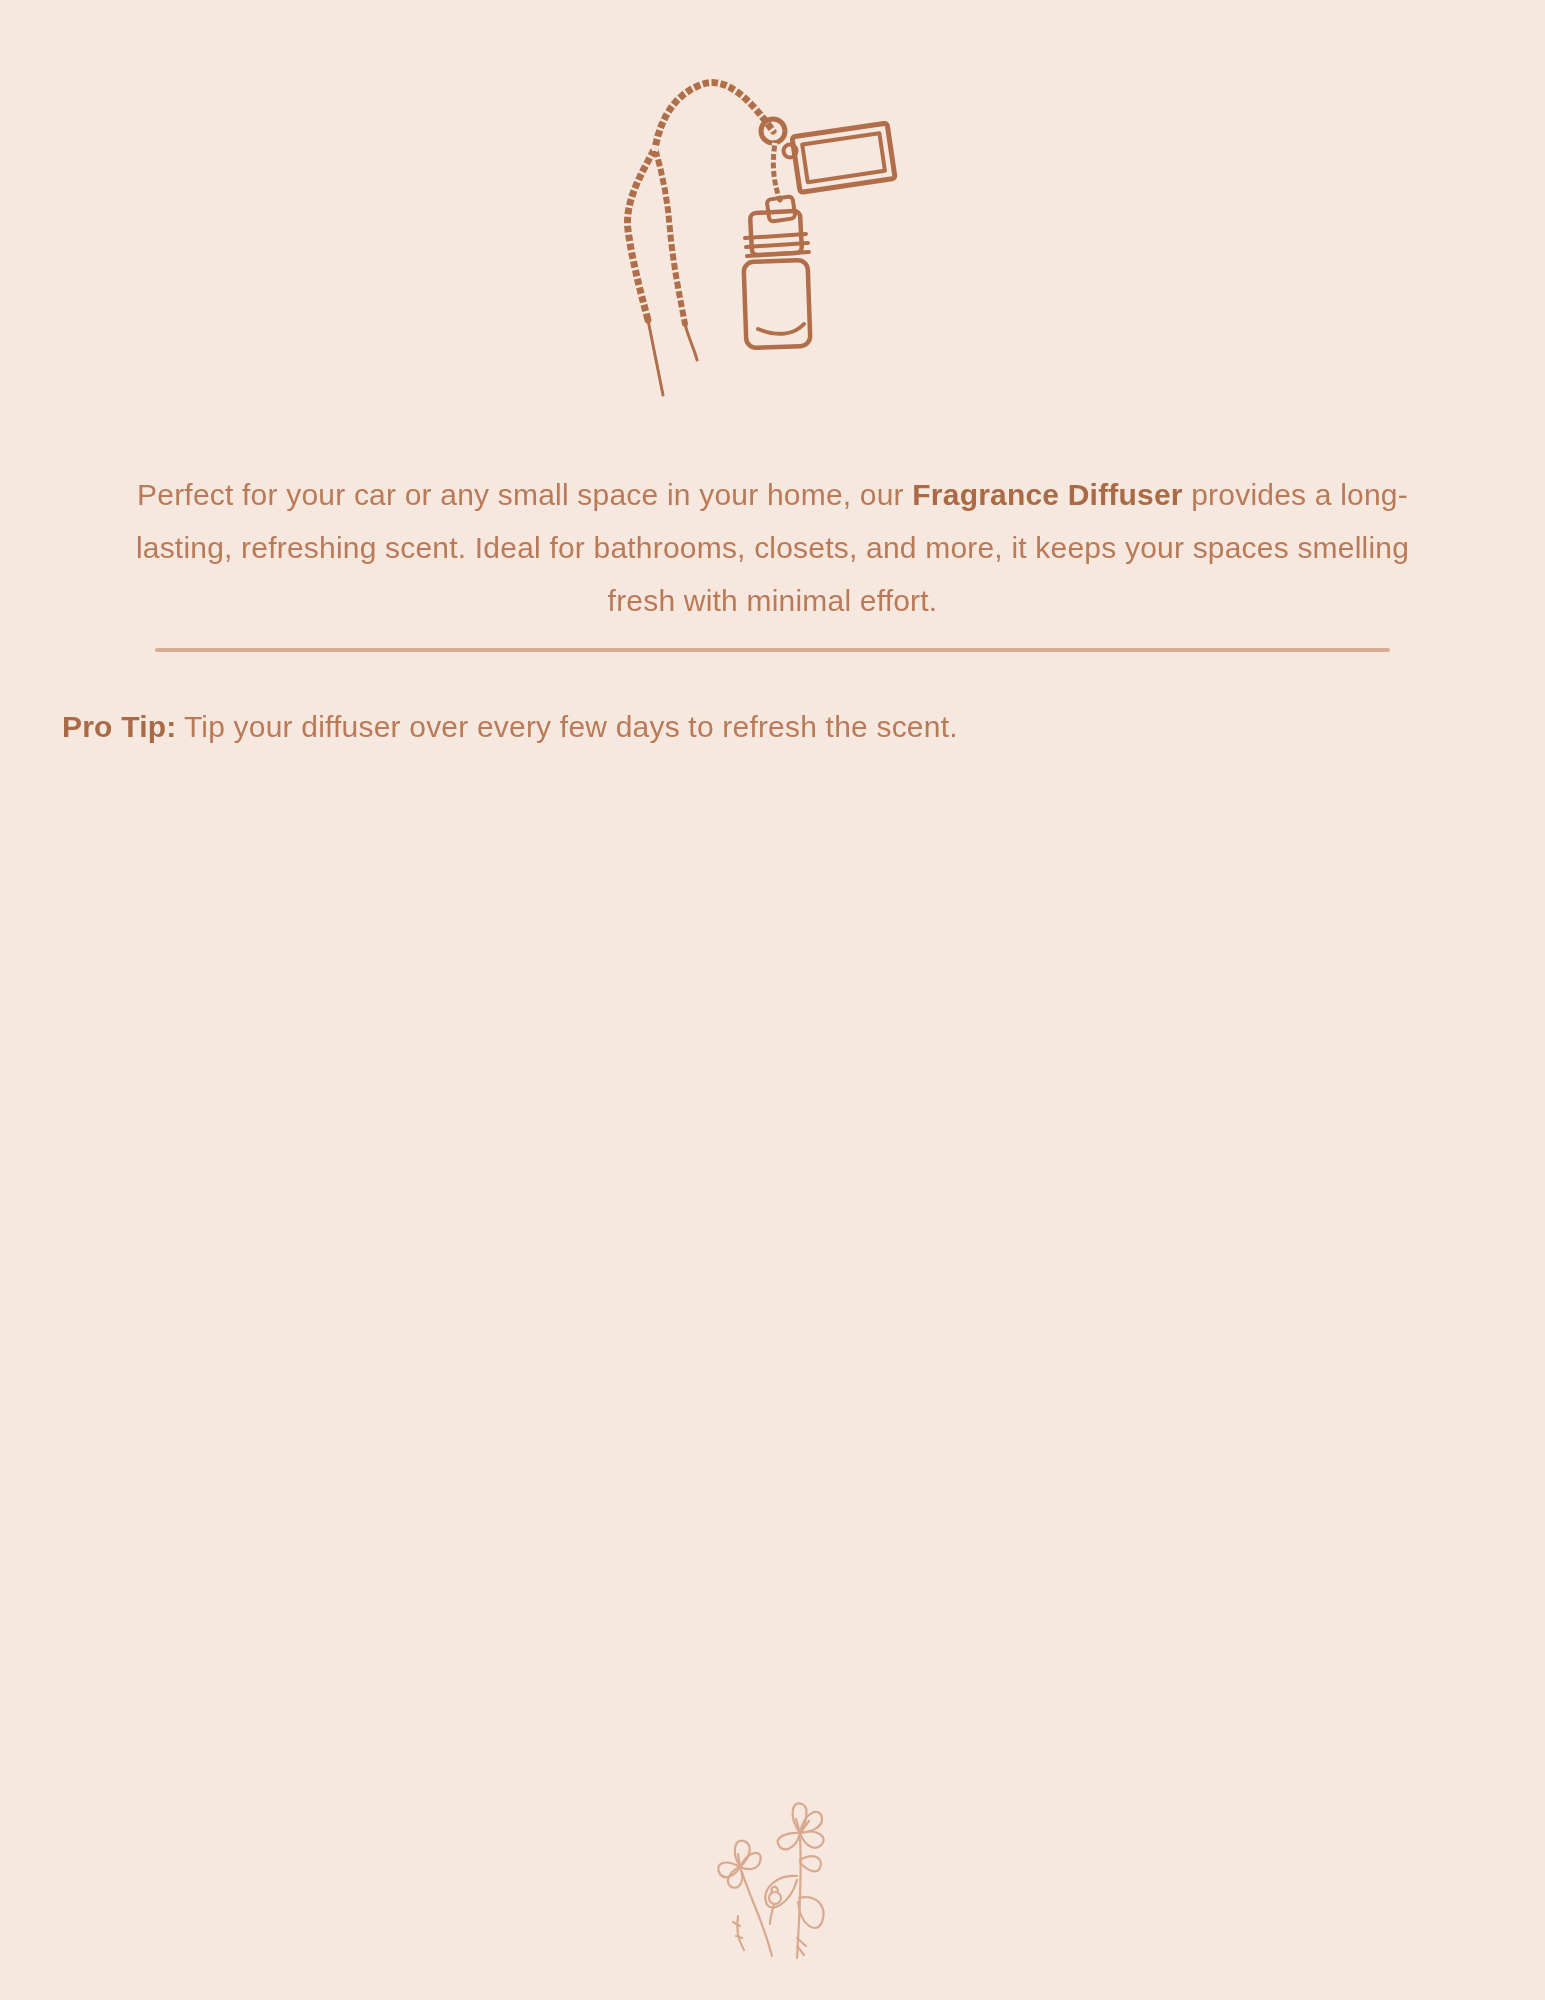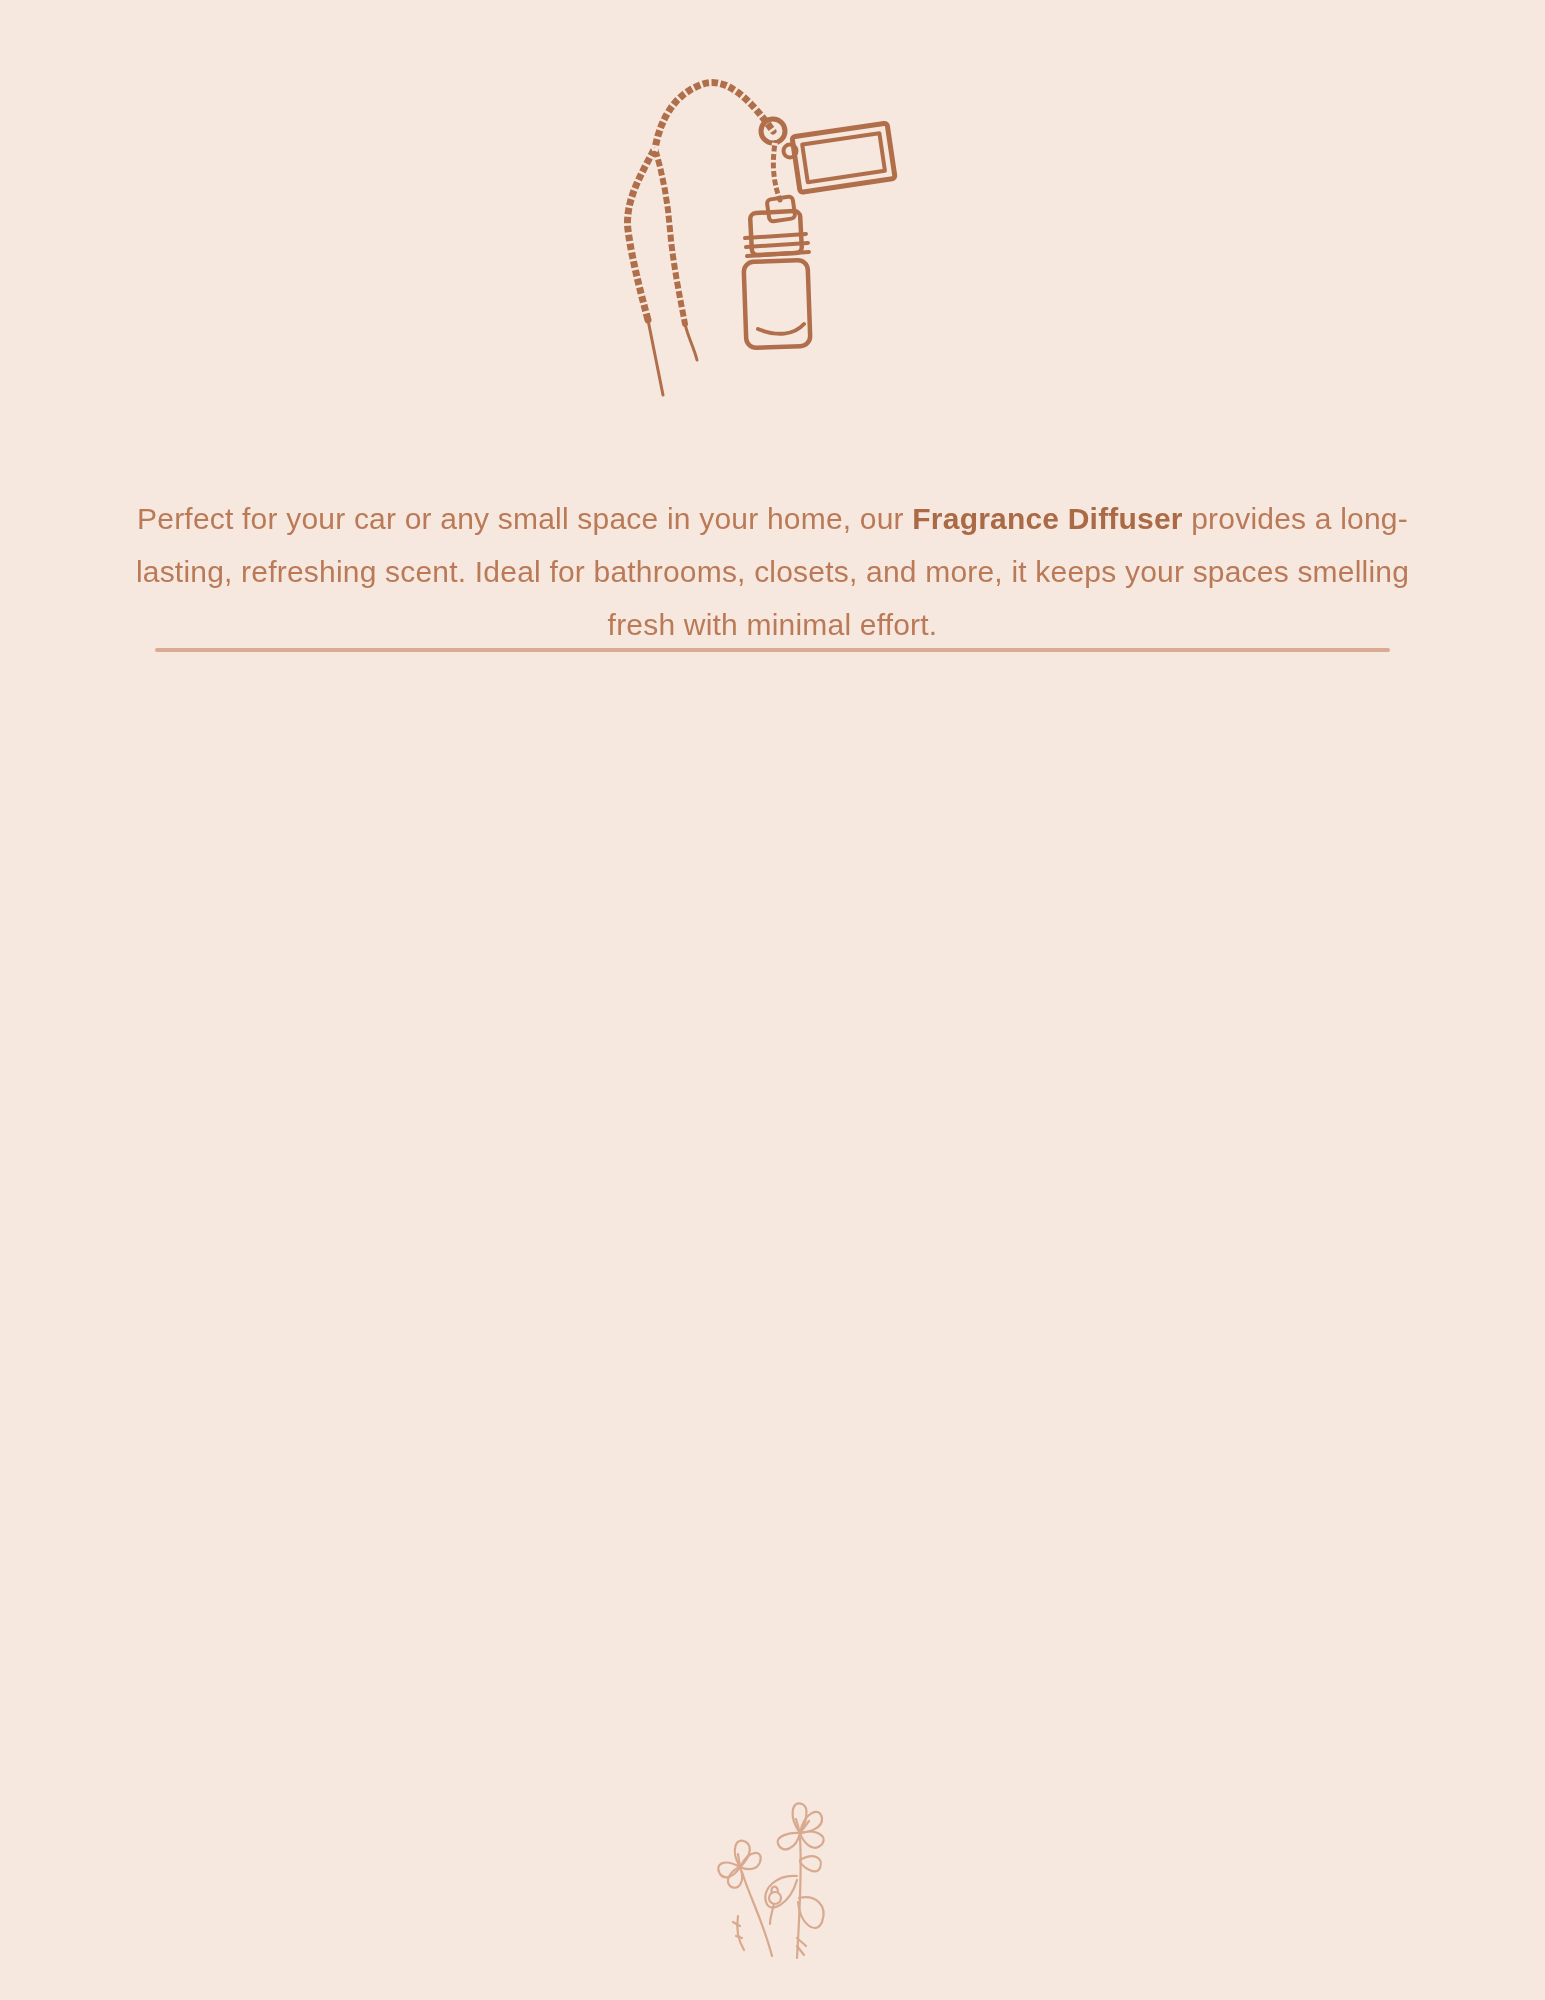--- a/index.html
+++ b/index.html
@@ -25,21 +25,21 @@
     position:absolute;left:612px;top:52px;width:300px;height:350px;
     color:var(--illustration-color);
   }
   .floral-illustration{
     position:absolute;left:700px;top:1798px;width:140px;height:168px;
     color:var(--floral-color);
   }
   svg{display:block;width:100%;height:100%;}
 
   .intro{
-    position:absolute;left:100px;top:462px;width:1345px;
+    position:absolute;left:100px;top:438px;width:1345px;
     font-size:30px;line-height:53px;text-align:center;
     letter-spacing:.2px;
   }
   .intro b{color:var(--bold-color);}
 
   .divider{
     position:absolute;left:155px;top:648px;width:1235px;height:4px;
     background:var(--divider-color);border-radius:2px;
   }
 
@@ -94,20 +94,21 @@
         <path d="M146,277 C165,285 182,283 192,272" stroke-width="4"></path>
       </g>
     </svg>
   </div>
 
   <p class="intro"><span>Perfect for your car or any small space in your home, our </span><b>Fragrance Diffuser</b><span> provides a long-lasting, refreshing scent. Ideal for bathrooms, closets, and more, it keeps your spaces smelling fresh with minimal effort.</span></p>
 
   <div class="divider"></div>
 
   <div class="content">
+    <p><span class="section-label">Pro Tip:</span><span>Tip your diffuser over every few days to refresh the scent.</span></p>
   </div>
 
   <div class="floral-illustration">
     <svg viewBox="0 0 140 168" fill="none" stroke="currentColor" stroke-width="2.2" stroke-linecap="round" stroke-linejoin="round">
       <g>
         <path d="M100,35 C88,18 92,2 102,6 C110,9 106,26 100,35"></path>
         <path d="M100,35 C104,14 120,8 122,20 C123,30 110,34 100,35"></path>
         <path d="M100,35 C118,30 130,40 120,48 C112,54 103,44 100,35"></path>
         <path d="M100,35 C96,52 82,56 78,46 C75,38 90,34 100,35"></path>
         <path d="M100,35 L96,21"></path>

